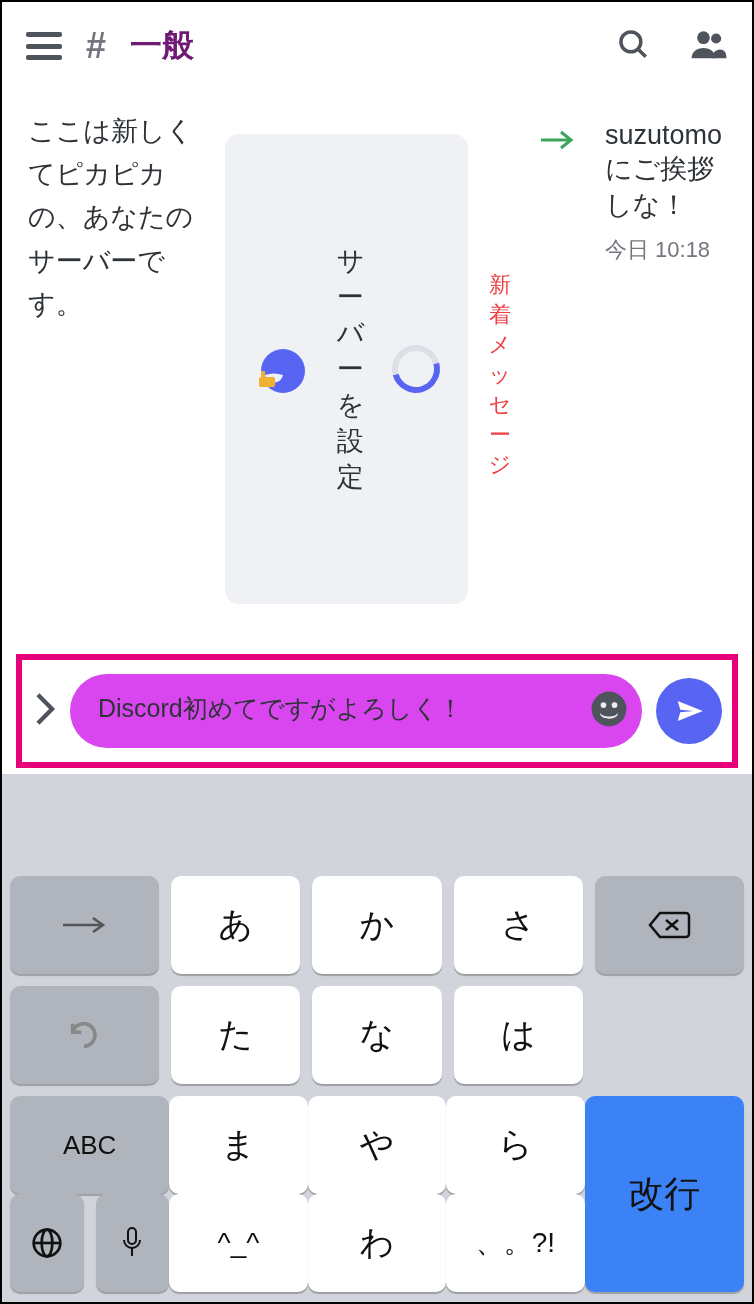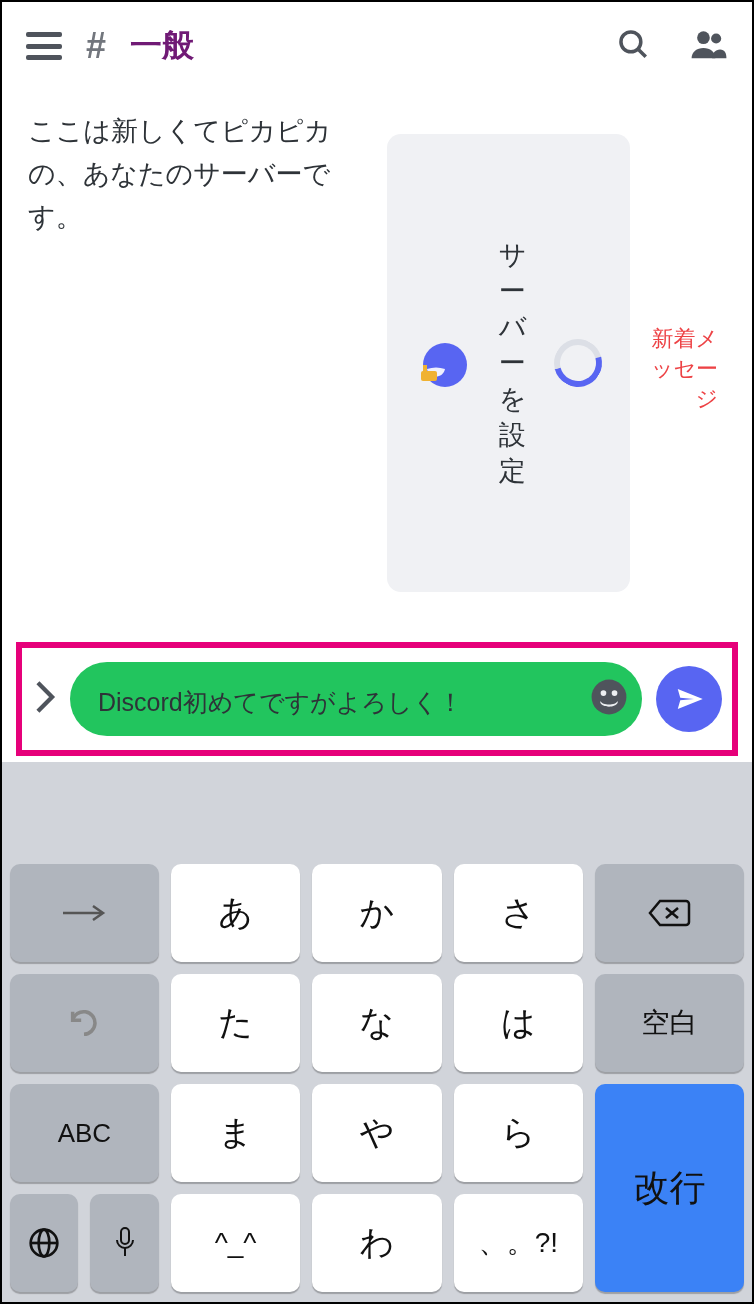--- a/index.html
+++ b/index.html
@@ -73,24 +73,24 @@
 
   .composer-wrap {
     border: 6px solid #e6007a;
     margin: 10px 14px 6px 14px;
     padding: 14px 10px 14px 6px;
     display: flex; align-items: center; gap: 8px;
   }
   .expand { padding: 0 6px; color: #4f545c; }
   .composer {
     flex: 1;
-    background: #22c55e;
+    background: #d946ef;
     border-radius: 40px;
     padding: 16px 14px 16px 28px;
-    display: flex; align-items: flex-end; gap: 24px;
+    display: flex; align-items: flex-start; gap: 24px;
   }
   .composer-text { flex: 1; font-size: 25px; color: #2e3338; line-height: 1.45; }
   .emoji { color: #4f545c; }
   .send {
     width: 66px; height: 66px; border-radius: 50%;
     background: #5865f2; display: flex; align-items: center; justify-content: center;
     margin-left: 6px;
   }
 
   .keyboard {
@@ -104,21 +104,21 @@
     border-radius: 10px;
     box-shadow: 0 2px 1px rgba(0,0,0,.25);
     font-size: 34px;
     color: #111;
     display: flex; align-items: center; justify-content: center;
     height: 98px;
   }
   .key.func { background: #b0b5bd; }
   .key.kaigyo { background:#3b82f6; height: 208px; font-size:36px; }
   .kb-grid { display:grid; grid-template-columns: 1.15fr 1fr 1fr 1fr 1.15fr; gap:12px; }
-  .kb-grid2 { display:grid; grid-template-columns: 1.15fr 1fr 1fr 1fr 1.15fr; gap:12px; grid-template-rows: 98px 98px; text-align: right; }
+  .kb-grid2 { display:grid; grid-template-columns: 1.15fr 1fr 1fr 1fr 1.15fr; grid-template-rows: 98px 98px; text-align: right; }
   .span2 { grid-row: span 2; height:auto !important; }
 </style>
 </head>
 <body>
 
 <div class="header">
   <div class="hamburger">
       <div></div>
       <div></div>
       <div></div>
@@ -156,20 +156,32 @@
         </svg>
     </div>
     <div class="card-label">サーバーを設定</div>
     <div class="spinner"></div>
   </div>
 
   <div class="divider">
     <span>新着メッセージ</span>
   </div>
 
+  <div class="sys-msg">
+    <div class="arrow-in">
+      <svg width="36" height="24" viewBox="0 0 36 24" fill="none" stroke="currentColor" stroke-width="3">
+          <line x1="2" y1="12" x2="30" y2="12"></line>
+          <polyline points="22,4 32,12 22,20"></polyline>
+        </svg>
+    </div>
+    <div class="sys-msg-body">
+      <div class="sys-msg-text">suzutomoにご挨拶しな！</div>
+      <div class="sys-msg-time">今日 10:18</div>
+    </div>
+  </div>
 </div>
 
 <div class="composer-wrap">
   <div class="expand">
     <svg width="22" height="34" viewBox="0 0 14 24" fill="none" stroke="currentColor" stroke-width="3">
         <polyline points="2,2 12,12 2,22"></polyline>
       </svg>
   </div>
   <div class="composer">
     <div class="composer-text">Discord初めてですがよろしく！</div>
@@ -214,21 +226,20 @@
   <div class="kb-grid">
     <div class="key func" style="color:#888">
       <svg width="34" height="34" viewBox="0 0 24 24" fill="none" stroke="currentColor" stroke-width="2.5">
           <path d="M4 10a8 8 0 118 10"></path>
           <polyline points="4,4 4,10 10,10"></polyline>
         </svg>
     </div>
     <div class="key">た</div>
     <div class="key">な</div>
     <div class="key">は</div>
-    <div class="key func" style="font-size:28px">空白</div>
   </div>
 
   <div class="kb-grid2">
     <div class="key func" style="font-size:26px">ABC</div>
     <div class="key">ま</div>
     <div class="key">や</div>
     <div class="key">ら</div>
     <div class="key func kaigyo span2">改行</div>
 
     <div style="display:grid;grid-template-columns:1fr 1fr;gap:12px;">

